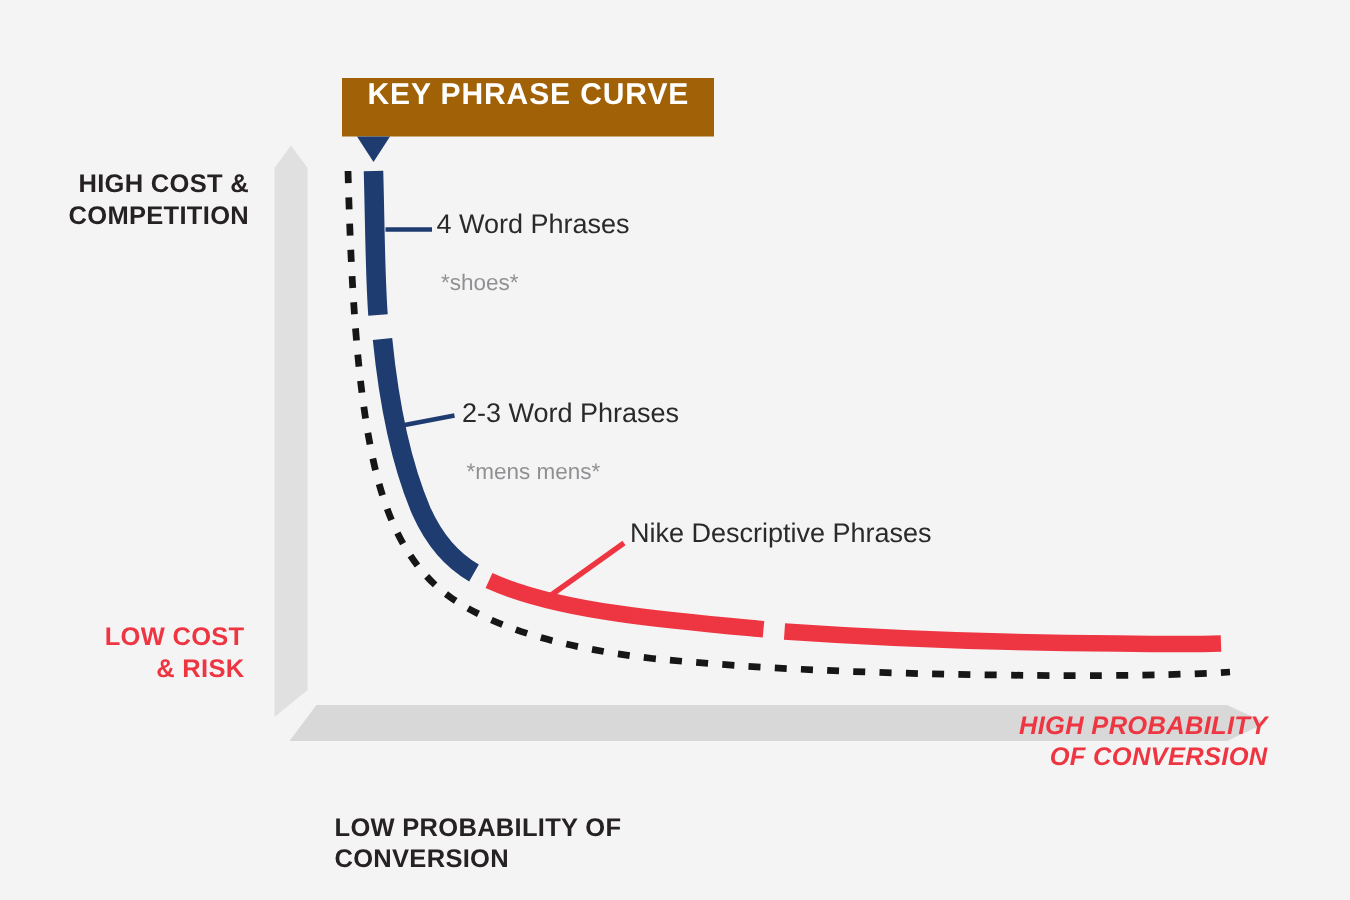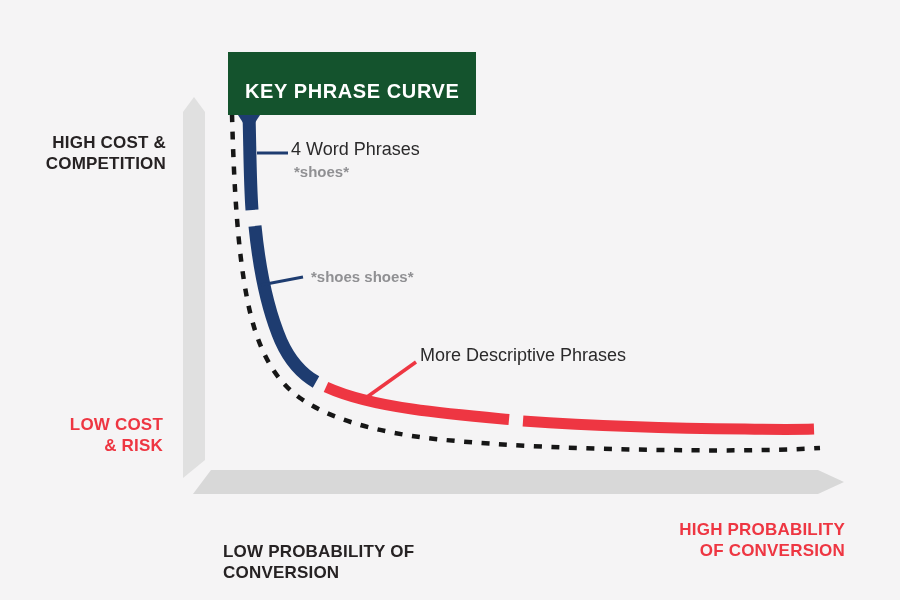--- a/index.html
+++ b/index.html
@@ -7,23 +7,23 @@
     position:relative;
     width:900px;height:600px;
     background:#f5f4f5;
     overflow:hidden;
     font-family:"Liberation Sans", sans-serif;
   }
   .stage svg{position:absolute;left:0;top:0;}
   .title-box{
     position:absolute;left:228px;top:52px;
     height:39px;
-    display:inline-flex;align-items:flex-end;
-    padding:12px 17px;
-    background:#14532d;color:#ffffff;
+    display:inline-flex;align-items:flex-start;
+    padding:0 17px;
+    background:#a16207;color:#ffffff;
     font-size:20px;font-weight:700;letter-spacing:0.6px;
     white-space:nowrap;
   }
   .title-pointer{
     position:absolute;left:10px;top:100%;
     width:0;height:0;
     border-left:11px solid transparent;
     border-right:11px solid transparent;
     border-top:17px solid #1e3c70;
   }
@@ -35,22 +35,22 @@
     color:#262223;
   }
   .axis-label.red{color:#ee3642;}
   .axis-label.right{text-align:right;}
   .ann{position:absolute;}
   .ann-label{
     font-size:18px;font-weight:500;color:#2b2a2b;
     white-space:nowrap;
   }
   .ann-example{
-    margin-top:3px;margin-left:3px;
-    font-size:15px;font-weight:700;color:#909093;
+    margin-top:20px;margin-left:3px;
+    font-size:15px;font-weight:400;color:#909093;
     white-space:nowrap;
   }
 </style>
 </head>
 <body>
 
 <div class="stage">
 
   <svg width="900" height="600" viewBox="0 0 900 600">
 
@@ -68,36 +68,37 @@
     <line x1="257" y1="153" x2="288" y2="153" stroke="#1e3c70" stroke-width="3"></line>
     <line x1="261" y1="285" x2="303" y2="277" stroke="#1e3c70" stroke-width="3"></line>
     <line x1="367" y1="397" x2="416" y2="362" stroke="#ee3642" stroke-width="3.5"></line>
   </svg>
 
   <div class="title-box">
     <span>KEY PHRASE CURVE</span>
     <span class="title-pointer"></span>
   </div>
 
-  <div class="axis-label right" style="left:18px;top:112px;width:148px;margin-top:20px;">HIGH COST &amp;
+  <div class="axis-label right" style="left:18px;top:112px;width:148px;">HIGH COST &amp;
 COMPETITION</div>
   <div class="axis-label right red" style="left:18px;top:414px;width:145px;text-align:right;">LOW COST
 &amp; RISK</div>
 
   <div class="axis-label" style="left:223px;top:504px;width:260px;margin-top:37px;">LOW PROBABILITY OF
 CONVERSION</div>
-  <div class="axis-label right red" style="right:55px;top:519px;width:210px;">HIGH PROBABILITY
+  <div class="axis-label right red" style="right:55px;top:473px;width:210px;font-style:italic;">HIGH PROBABILITY
 OF CONVERSION</div>
 
   <div class="ann" style="left:291px;top:139px;">
     <div class="ann-label">4 Word Phrases</div>
     <div class="ann-example">*shoes*</div>
   </div>
 
   <div class="ann" style="left:308px;top:265px;">
-    <div class="ann-example">*shoes shoes*</div>
+    <div class="ann-label">2-3 Word Phrases</div>
+    <div class="ann-example">*mens mens*</div>
   </div>
 
   <div class="ann" style="left:420px;top:345px;">
-    <div class="ann-label">More Descriptive Phrases</div>
+    <div class="ann-label">Nike Descriptive Phrases</div>
   </div>
 
 </div>
 
 </body></html>

